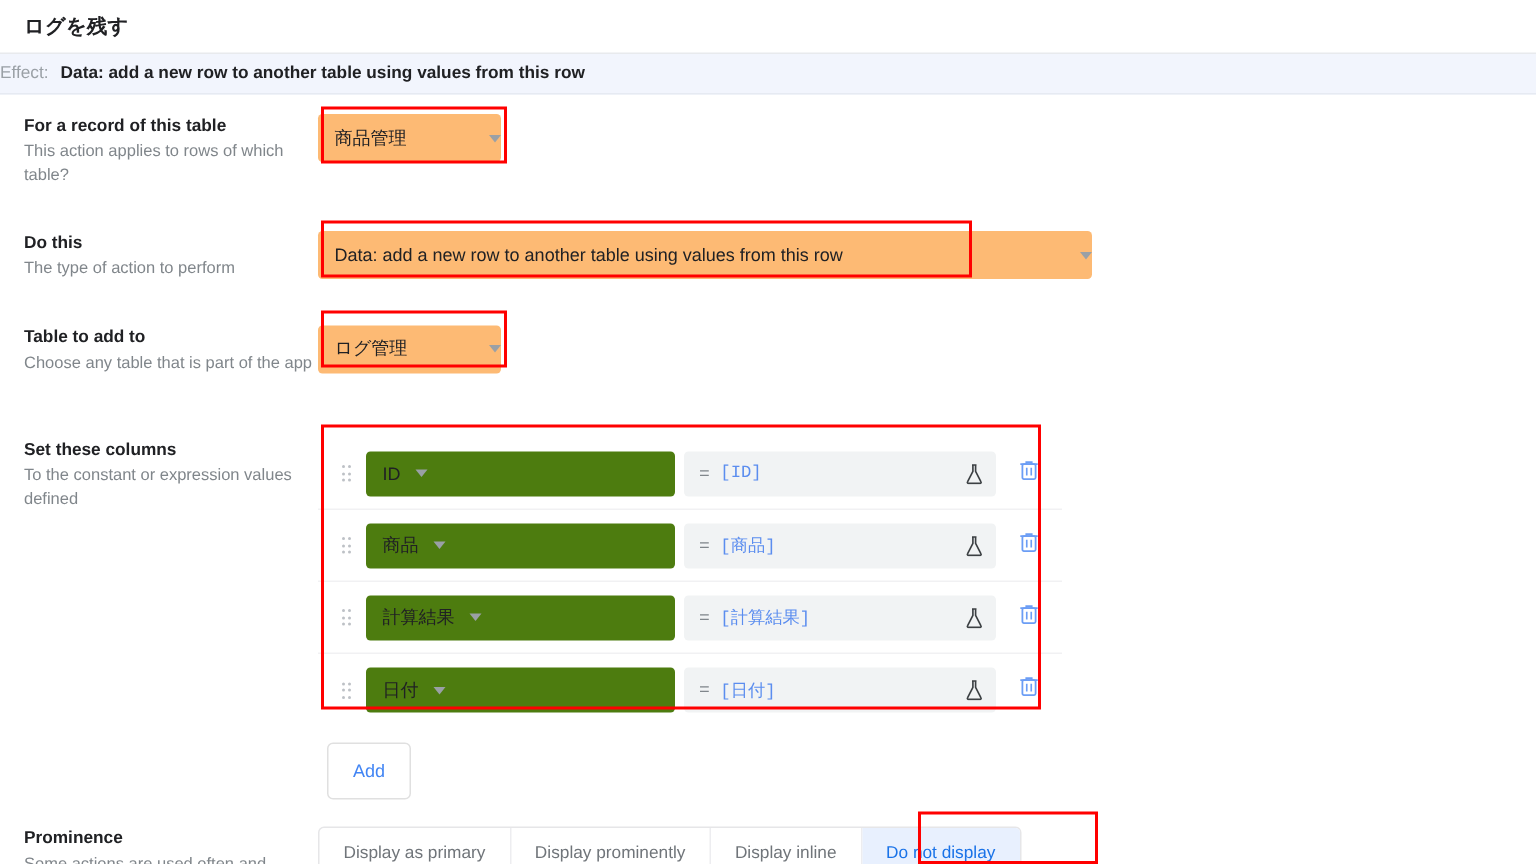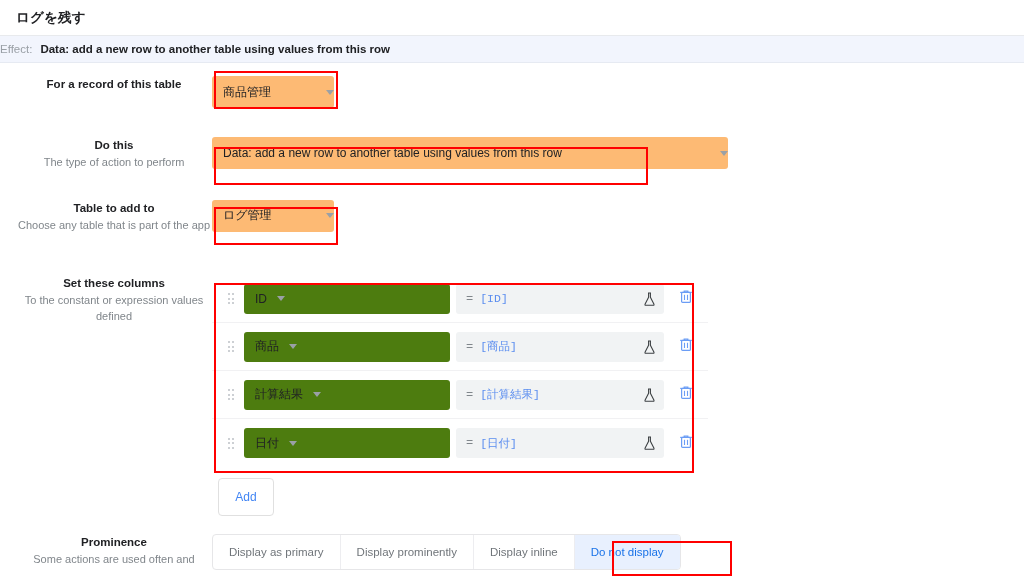--- a/index.html
+++ b/index.html
@@ -29,21 +29,21 @@
     height: 27px;
     background: #f2f5fd;
     display: flex; align-items: center;
     border-bottom: 1px solid #e6eaf2;
   }
   .effect-label { font-size: 11.5px; color: #9aa0a6; margin-right: 8px; }
   .effect-value { font-size: 11.5px; color: #202124; font-weight: 700; }
 
   
   .field-row { display: flex; align-items: flex-start; padding-left: 16px; }
-  .label-col { width: 196px; flex: 0 0 196px; padding-top: 1px; text-align: center; }
+  .label-col { width: 196px; flex: 0 0 196px; padding-top: 1px; }
   .label-title { font-size: 11.5px; font-weight: 700; color: #202124; line-height: 15px; }
   .label-sub { font-size: 11px; color: #80868b; line-height: 15.5px; margin-top: 2px; }
   .ctrl-col { position: relative; }
 
   
   .sel {
     background: #fdba74;
     border: none;
     border-radius: 3px;
     height: 32px;
@@ -149,20 +149,21 @@
   </div>
 
   <div class="effect-bar">
     <span class="effect-label">Effect:</span>
     <span class="effect-value">Data: add a new row to another table using values from this row</span>
   </div>
 
   <div class="field-row" style="margin-top:13px;">
     <div class="label-col">
       <div class="label-title">For a record of this table</div>
+      <div class="label-sub">This action applies to rows of which table?</div>
     </div>
     <div class="ctrl-col">
       <div class="sel" style="width:122px;">
         <span class="sel-text">商品管理</span>
         <span class="caret"></span>
       </div>
     </div>
   </div>
   <div class="annot" style="left:214px; top:71px; width:124px; height:38px;"></div>
 

